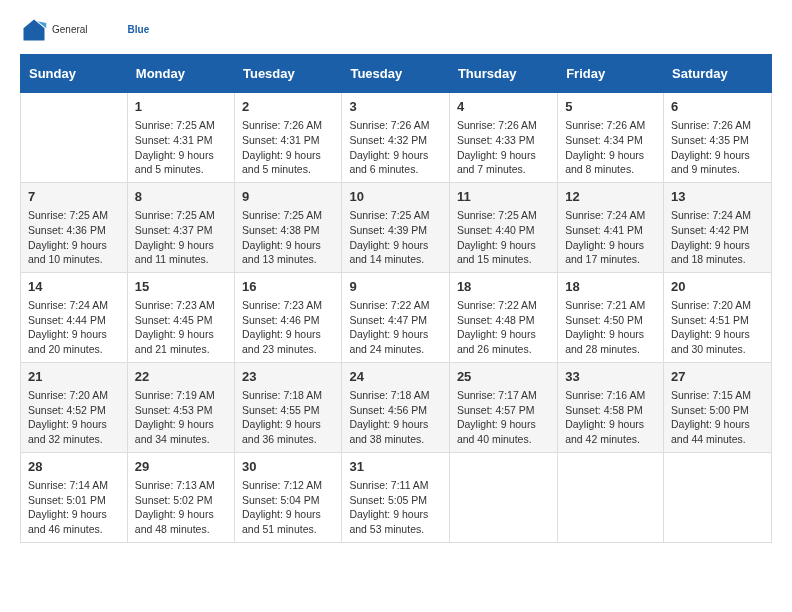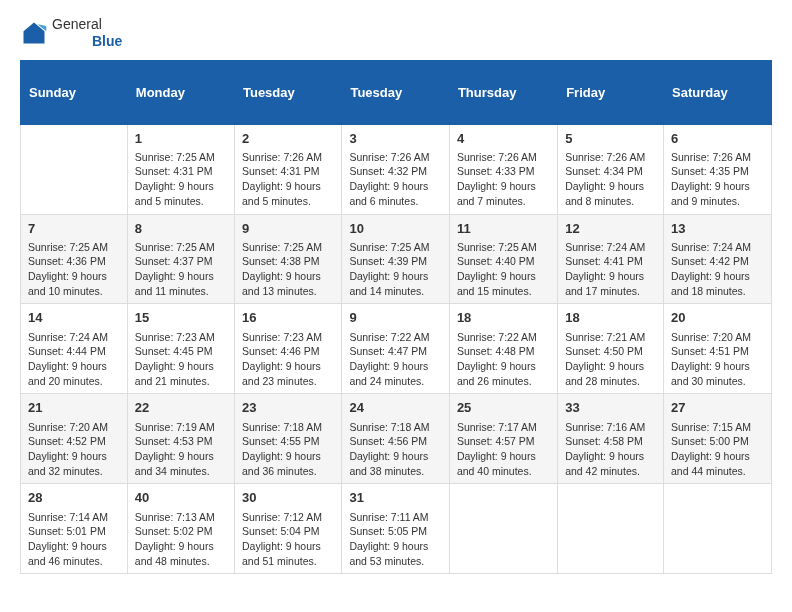--- a/index.html
+++ b/index.html
@@ -16,22 +16,22 @@
       align-items: flex-start;
       margin-bottom: 10px;
     }
     .logo {
       display: flex;
       align-items: center;
       gap: 4px;
     }
     .logo-text {
       display: flex;
-      flex-direction: column;
-      font-size: 14px;
+      flex-direction: row;
+      font-size: 10px;
       line-height: 1.2;
     }
     .logo-general { color: #333; font-weight: normal; }
     .logo-blue { color: #1a5fa8; font-weight: bold; margin-left: 40px; }
     .logo-icon {
       width: 28px;
       height: 28px;
     }
     .title-area { text-align: right; }
     .month-title {
@@ -45,21 +45,21 @@
     }
     .calendar-table {
       width: 100%;
       border-collapse: collapse;
       border: 1px solid #ccc;
     }
     .calendar-table th {
       background: #1a5fa8;
       color: #fff;
       text-align: left;
-      padding: 24px 8px;
+      padding: 11px 8px;
       font-size: 13px;
       font-weight: bold;
       border: 1px solid #1a5fa8;
     }
     .calendar-table td {
       vertical-align: top;
       padding: 5px 7px;
       border: 1px solid #ddd;
       width: 113px;
       min-height: 80px;
@@ -230,21 +230,21 @@
           <span class="day-number">27</span>
           <div class="day-info">Sunrise: 7:15 AM<br>Sunset: 5:00 PM<br>Daylight: 9 hours and 44 minutes.</div>
         </td>
       </tr>
       <tr>
         <td>
           <span class="day-number">28</span>
           <div class="day-info">Sunrise: 7:14 AM<br>Sunset: 5:01 PM<br>Daylight: 9 hours and 46 minutes.</div>
         </td>
         <td>
-          <span class="day-number">40</span>
+          <span class="day-number">29</span>
           <div class="day-info">Sunrise: 7:13 AM<br>Sunset: 5:02 PM<br>Daylight: 9 hours and 48 minutes.</div>
         </td>
         <td>
           <span class="day-number">30</span>
           <div class="day-info">Sunrise: 7:12 AM<br>Sunset: 5:04 PM<br>Daylight: 9 hours and 51 minutes.</div>
         </td>
         <td>
           <span class="day-number">31</span>
           <div class="day-info">Sunrise: 7:11 AM<br>Sunset: 5:05 PM<br>Daylight: 9 hours and 53 minutes.</div>
         </td>

